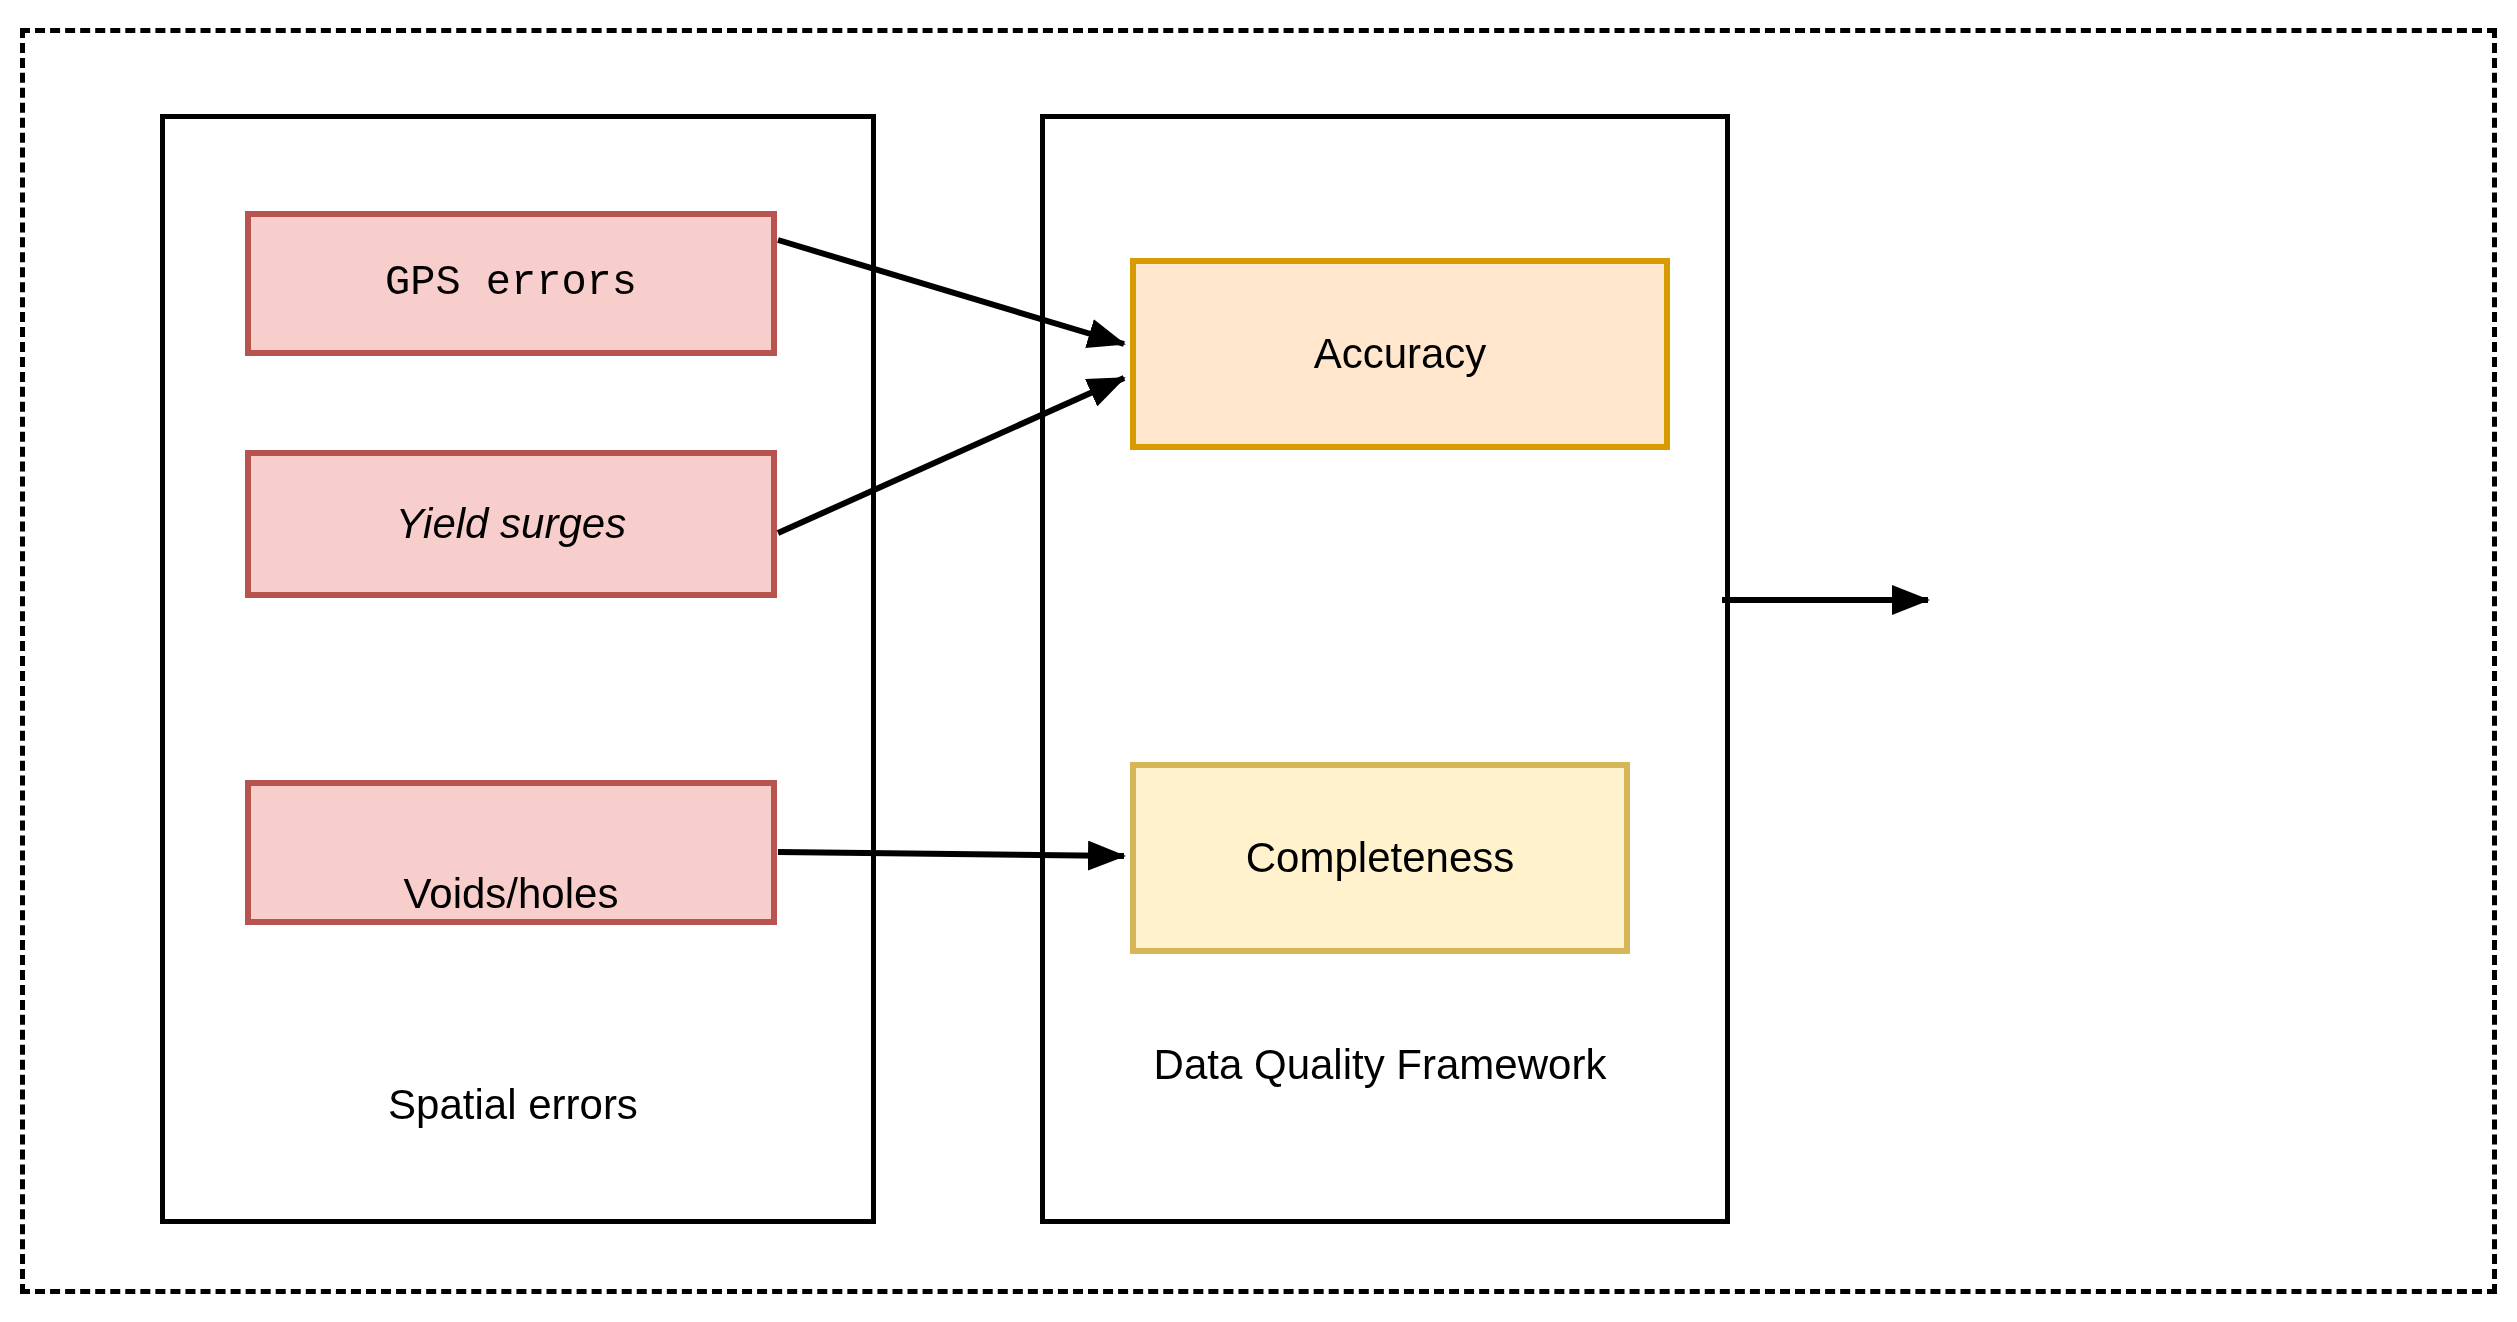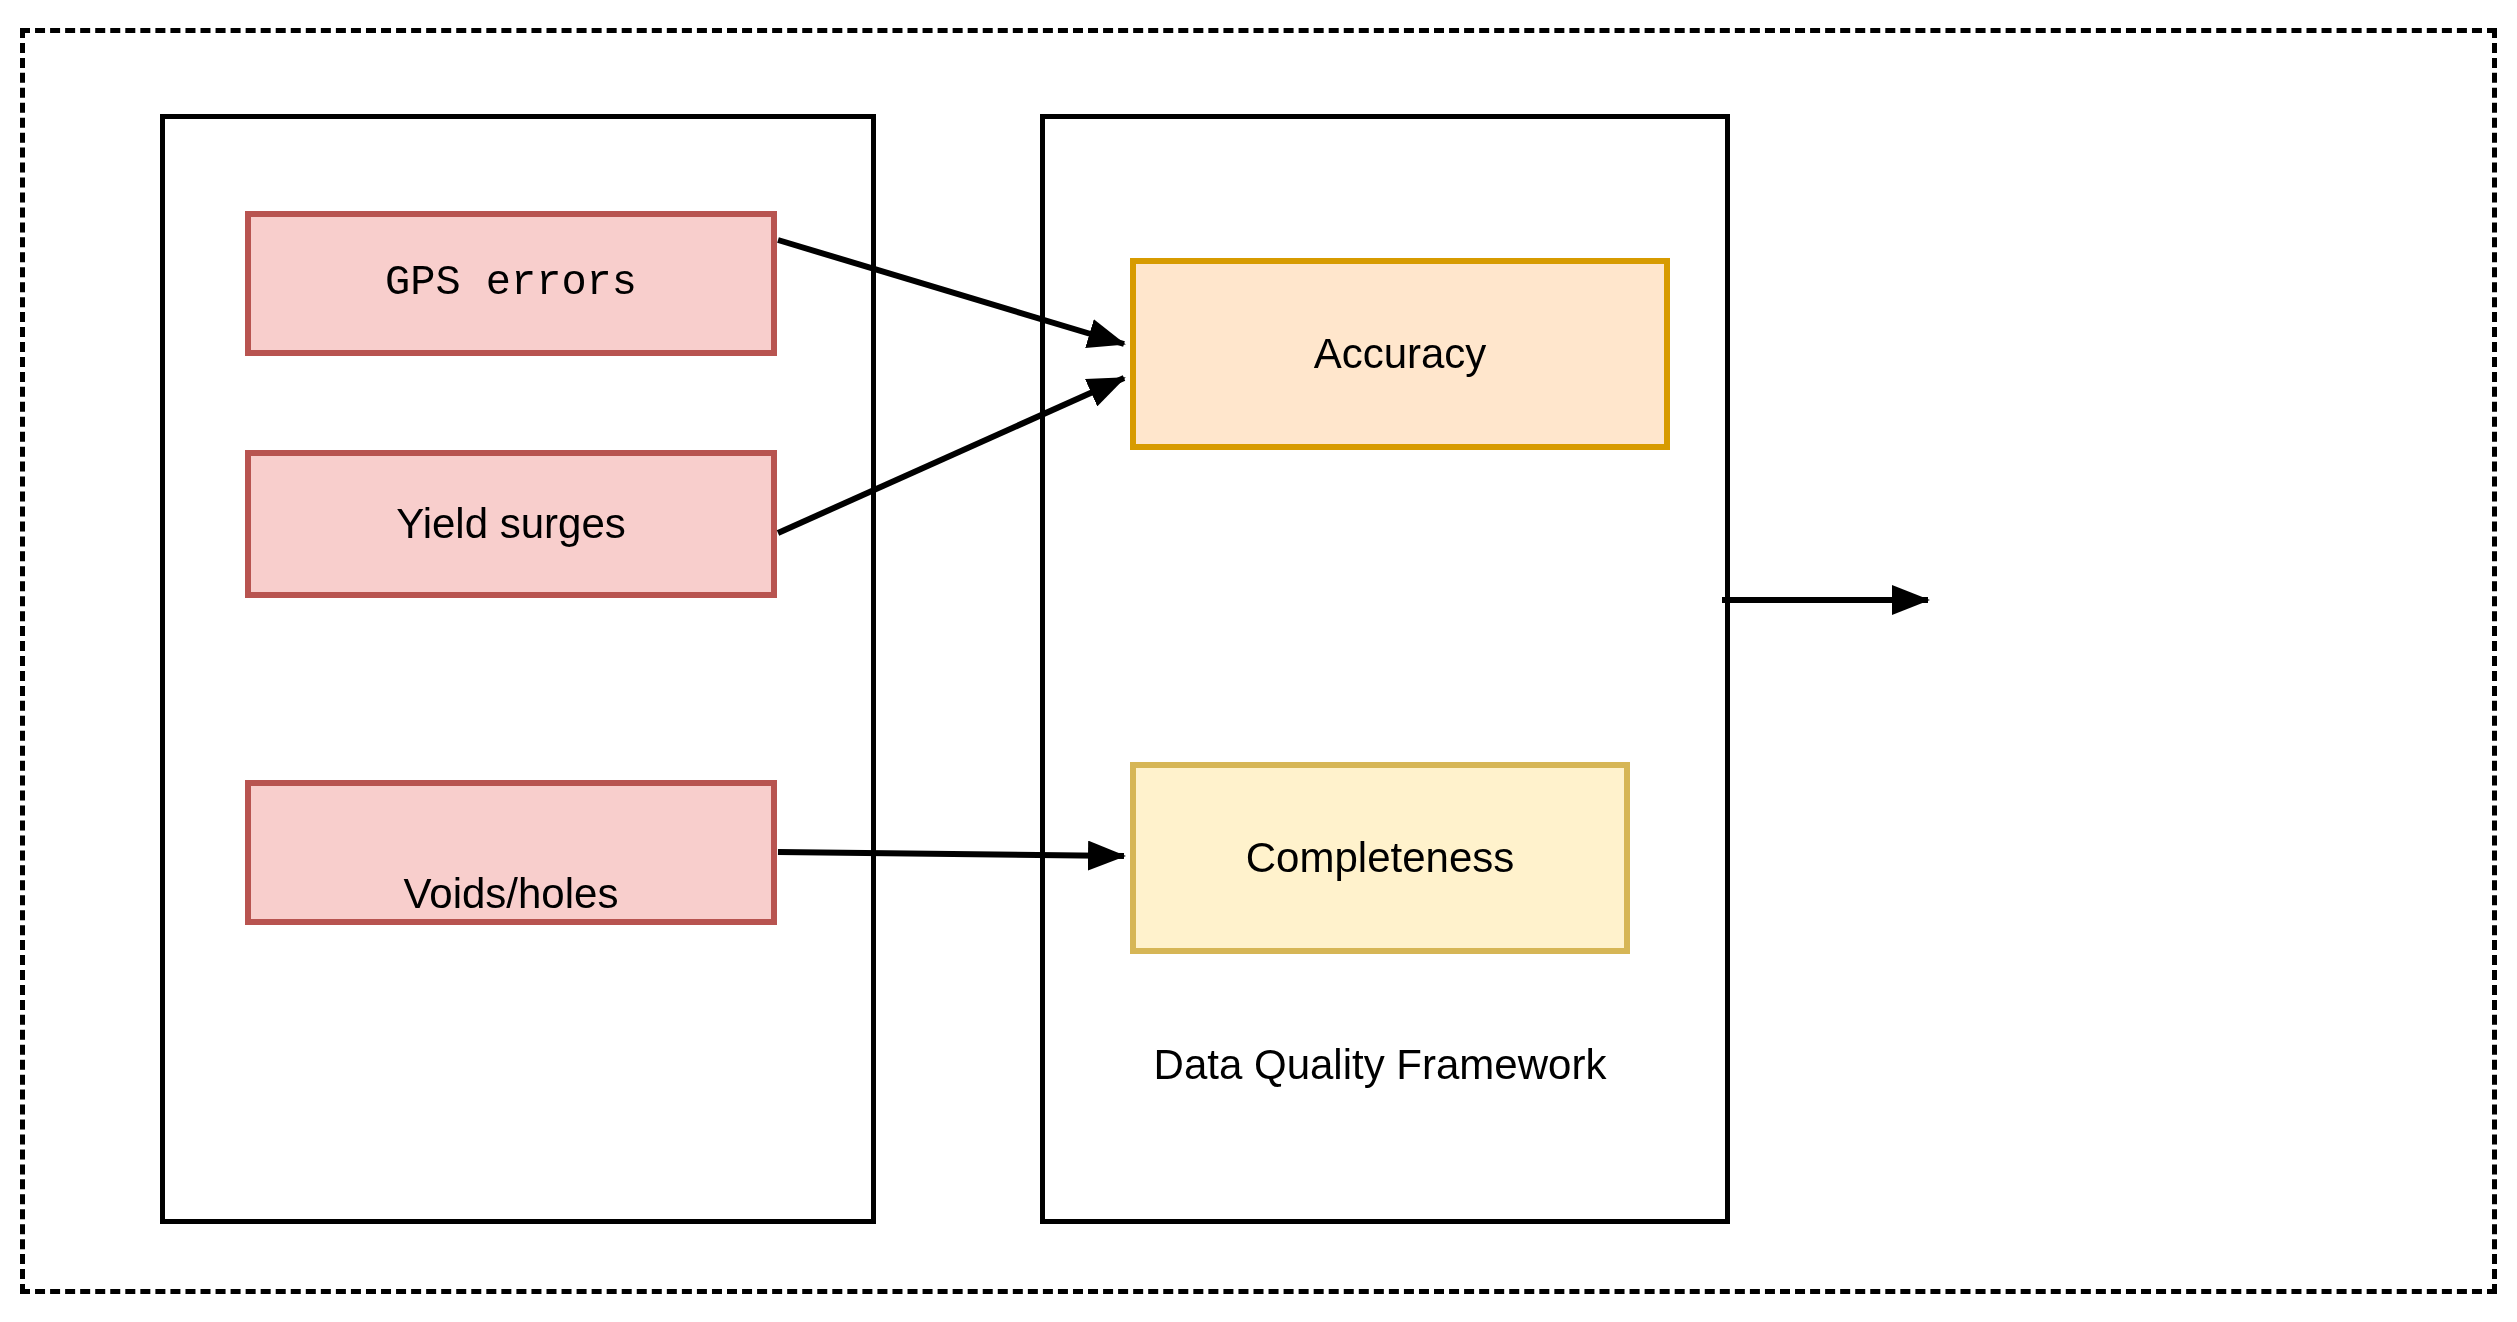--- a/index.html
+++ b/index.html
@@ -51,21 +51,21 @@
     line-height: 1.2;
     box-sizing: border-box;
   }
   .node-red {
     background: var(--node-red-fill, #f8cecc);
     border: 6px solid var(--node-red-border, #b85450);
     left: 245px;
     width: 532px;
   }
   .node-gps    { top: 211px; height: 145px; font-family: Liberation Mono, monospace; }
-  .node-yield  { top: 450px; height: 148px; }
+  .node-yield  { top: 450px; height: 148px; font-style: italic; }
   .node-voids  { top: 780px; height: 145px; align-items: flex-end; }
   .node-accuracy {
     background: var(--node-orange-fill, #ffe6cc);
     border: 6px solid var(--node-orange-border, #d79b00);
     left: 1130px;
     top: 258px;
     width: 540px;
     height: 192px;
   }
   .node-completeness {
@@ -126,20 +126,21 @@
   <div class="node node-red node-gps">
     <span>GPS errors</span>
   </div>
   <div class="node node-red node-yield">
     <span>Yield surges</span>
   </div>
   <div class="node node-red node-voids">
     <span>Voids/holes</span>
   </div>
 
+  <div class="group-label label-spatial-errors">Spatial errors</div>
 
   <div class="group-box group-dimensions"></div>
 
   <div class="node node-accuracy">
     <span>Accuracy</span>
   </div>
   <div class="node node-completeness">
     <span>Completeness</span>
   </div>
 

